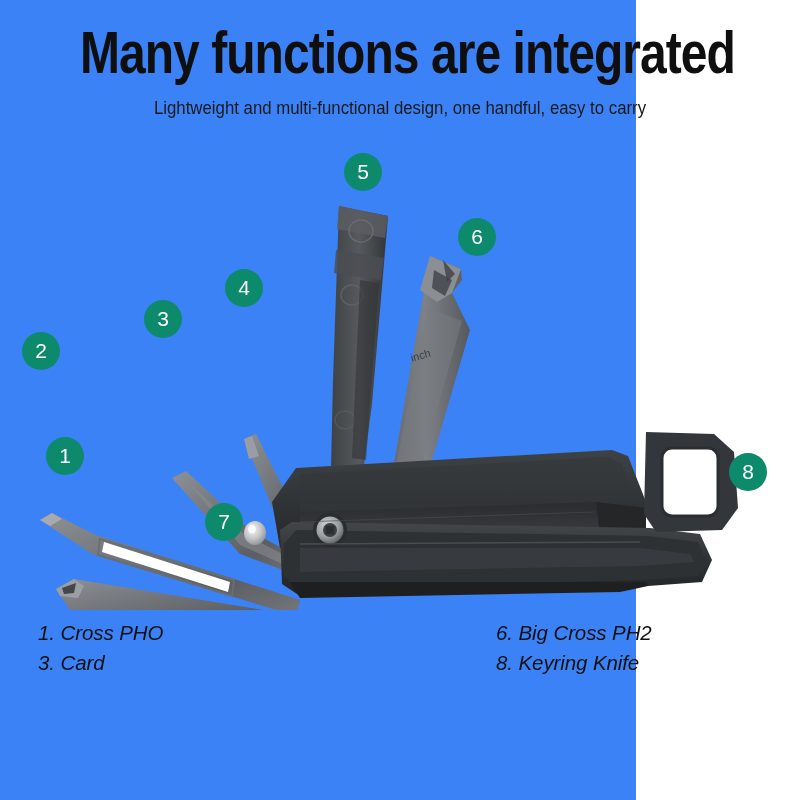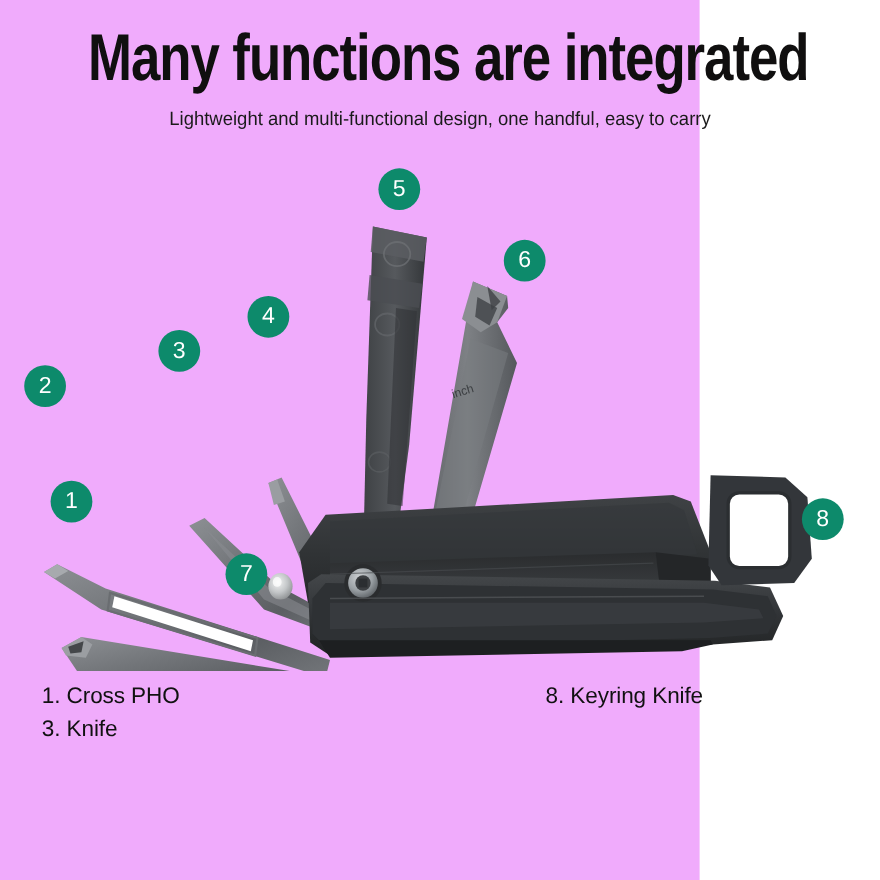--- a/index.html
+++ b/index.html
@@ -14,21 +14,21 @@
     overflow: hidden;
     font-family: "Liberation Sans", "DejaVu Sans", sans-serif;
     color: #111111;
     position: relative;
   }
 
   #page {
     position: relative;
     width: 636px;
     height: 800px;
-    background: #f0abfc;
+    background: #3b82f6;
   }
 
   
   .header {
     position: absolute;
     left: 0;
     top: 0;
     width: 800px;
     text-align: center;
   }
@@ -93,20 +93,21 @@
   .features {
     position: absolute;
     left: 0;
     top: 618px;
     width: 800px;
     height: 160px;
   }
   .feat-col {
     position: absolute;
     top: 0;
+    font-style: italic;
   }
   .feat-col.left  { left: 38px; }
   .feat-col.right { left: 496px; }
   .feat-item {
     font-size: 20.5px;
     line-height: 30px;
     color: #111111;
     white-space: nowrap;
     letter-spacing: -0.1px;
   }
@@ -261,20 +262,21 @@
       <div class="badge" style="left: 225px; top: 269px; background: rgb(13, 138, 107); color: rgb(255, 255, 255);"><span>4</span></div>
       <div class="badge" style="left: 344px; top: 153px; background: rgb(13, 138, 107); color: rgb(255, 255, 255);"><span>5</span></div>
       <div class="badge" style="left: 458px; top: 218px; background: rgb(13, 138, 107); color: rgb(255, 255, 255);"><span>6</span></div>
       <div class="badge" style="left: 205px; top: 503px; background: rgb(13, 138, 107); color: rgb(255, 255, 255);"><span>7</span></div>
       <div class="badge" style="left: 729px; top: 453px; background: rgb(13, 138, 107); color: rgb(255, 255, 255);"><span>8</span></div>
     </div>
 
   <div class="features">
     <div class="feat-col left" id="feat-left">
         <div class="feat-item"><span class="feat-num">1.</span><span class="feat-label"> Cross PHO</span></div>
-        <div class="feat-item"><span class="feat-num">3.</span><span class="feat-label"> Knife</span></div>
+        <div class="feat-item"><span class="feat-num">3.</span><span class="feat-label"> Card</span></div>
       </div>
     <div class="feat-col right" id="feat-right">
+        <div class="feat-item"><span class="feat-num">6.</span><span class="feat-label"> Big Cross PH2</span></div>
         <div class="feat-item"><span class="feat-num">8.</span><span class="feat-label"> Keyring Knife</span></div>
       </div>
   </div>
 
 </div>
 
 </body></html>

